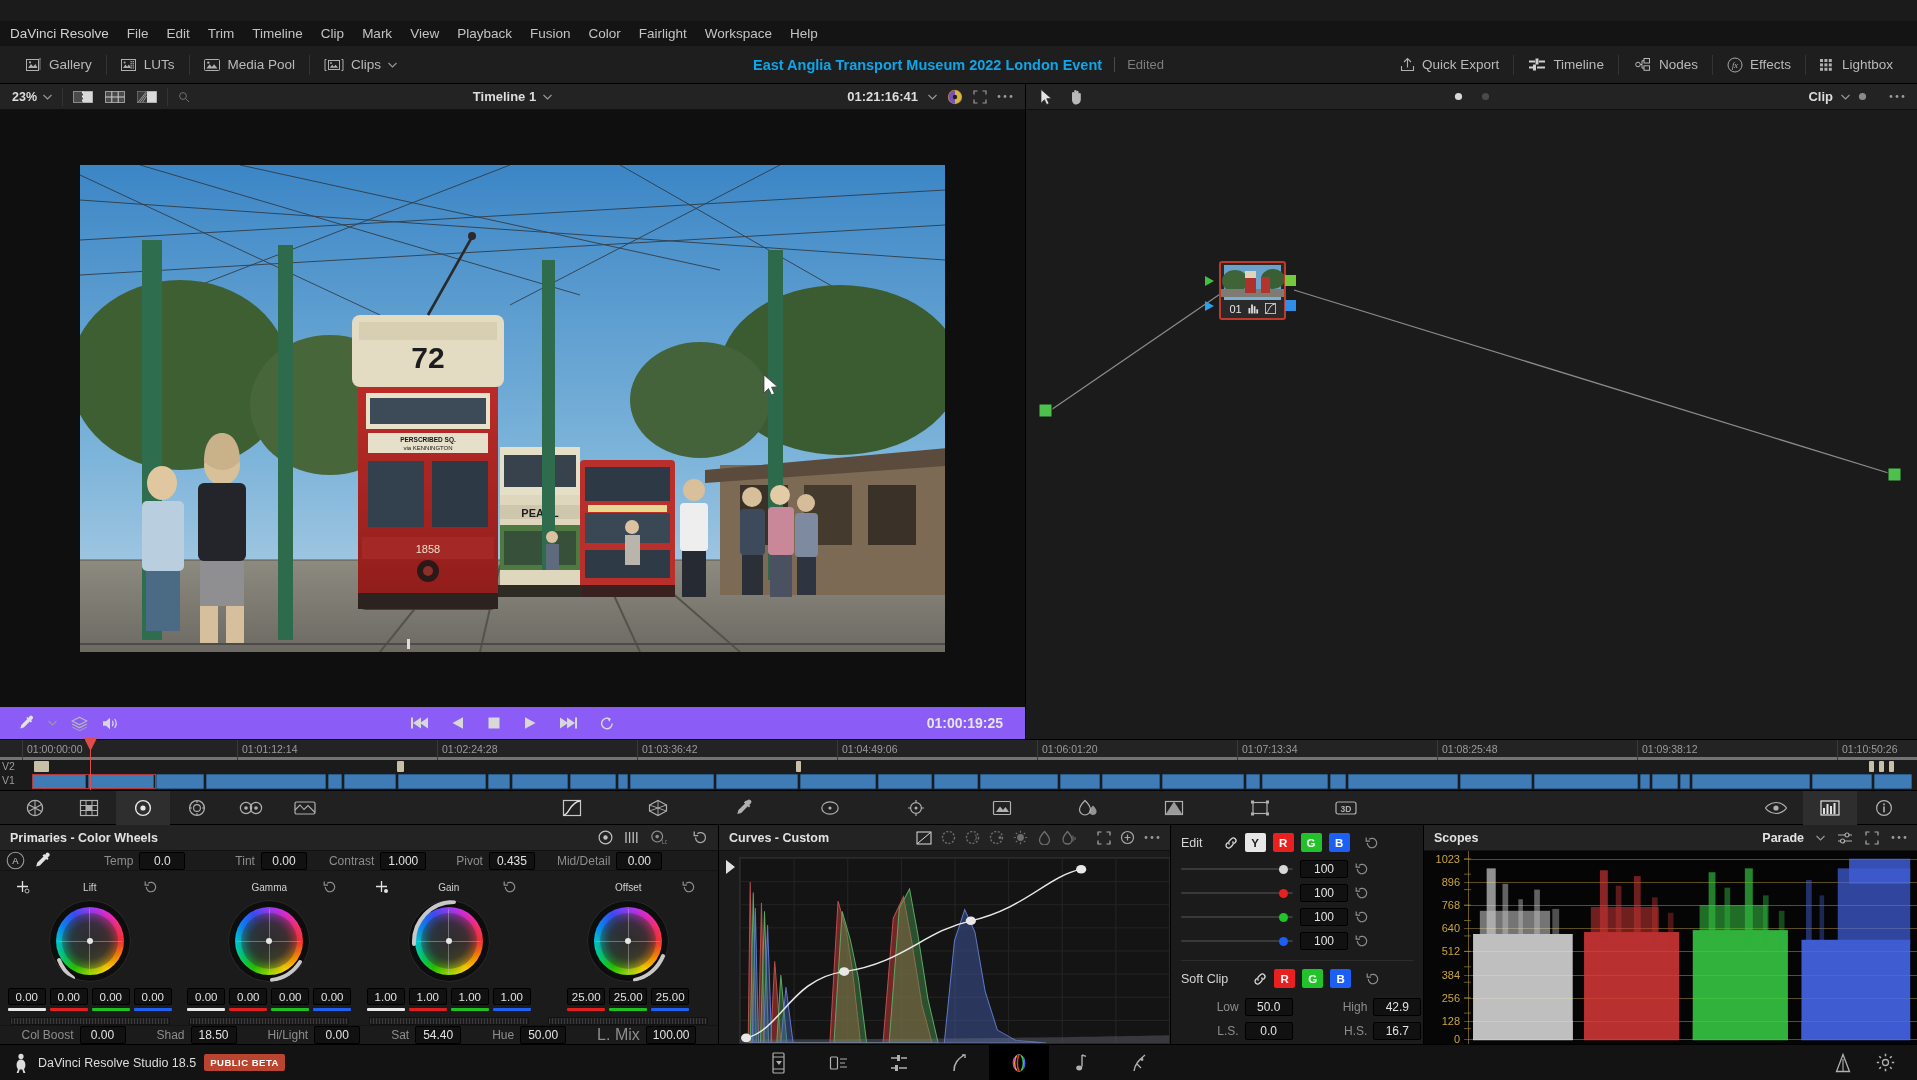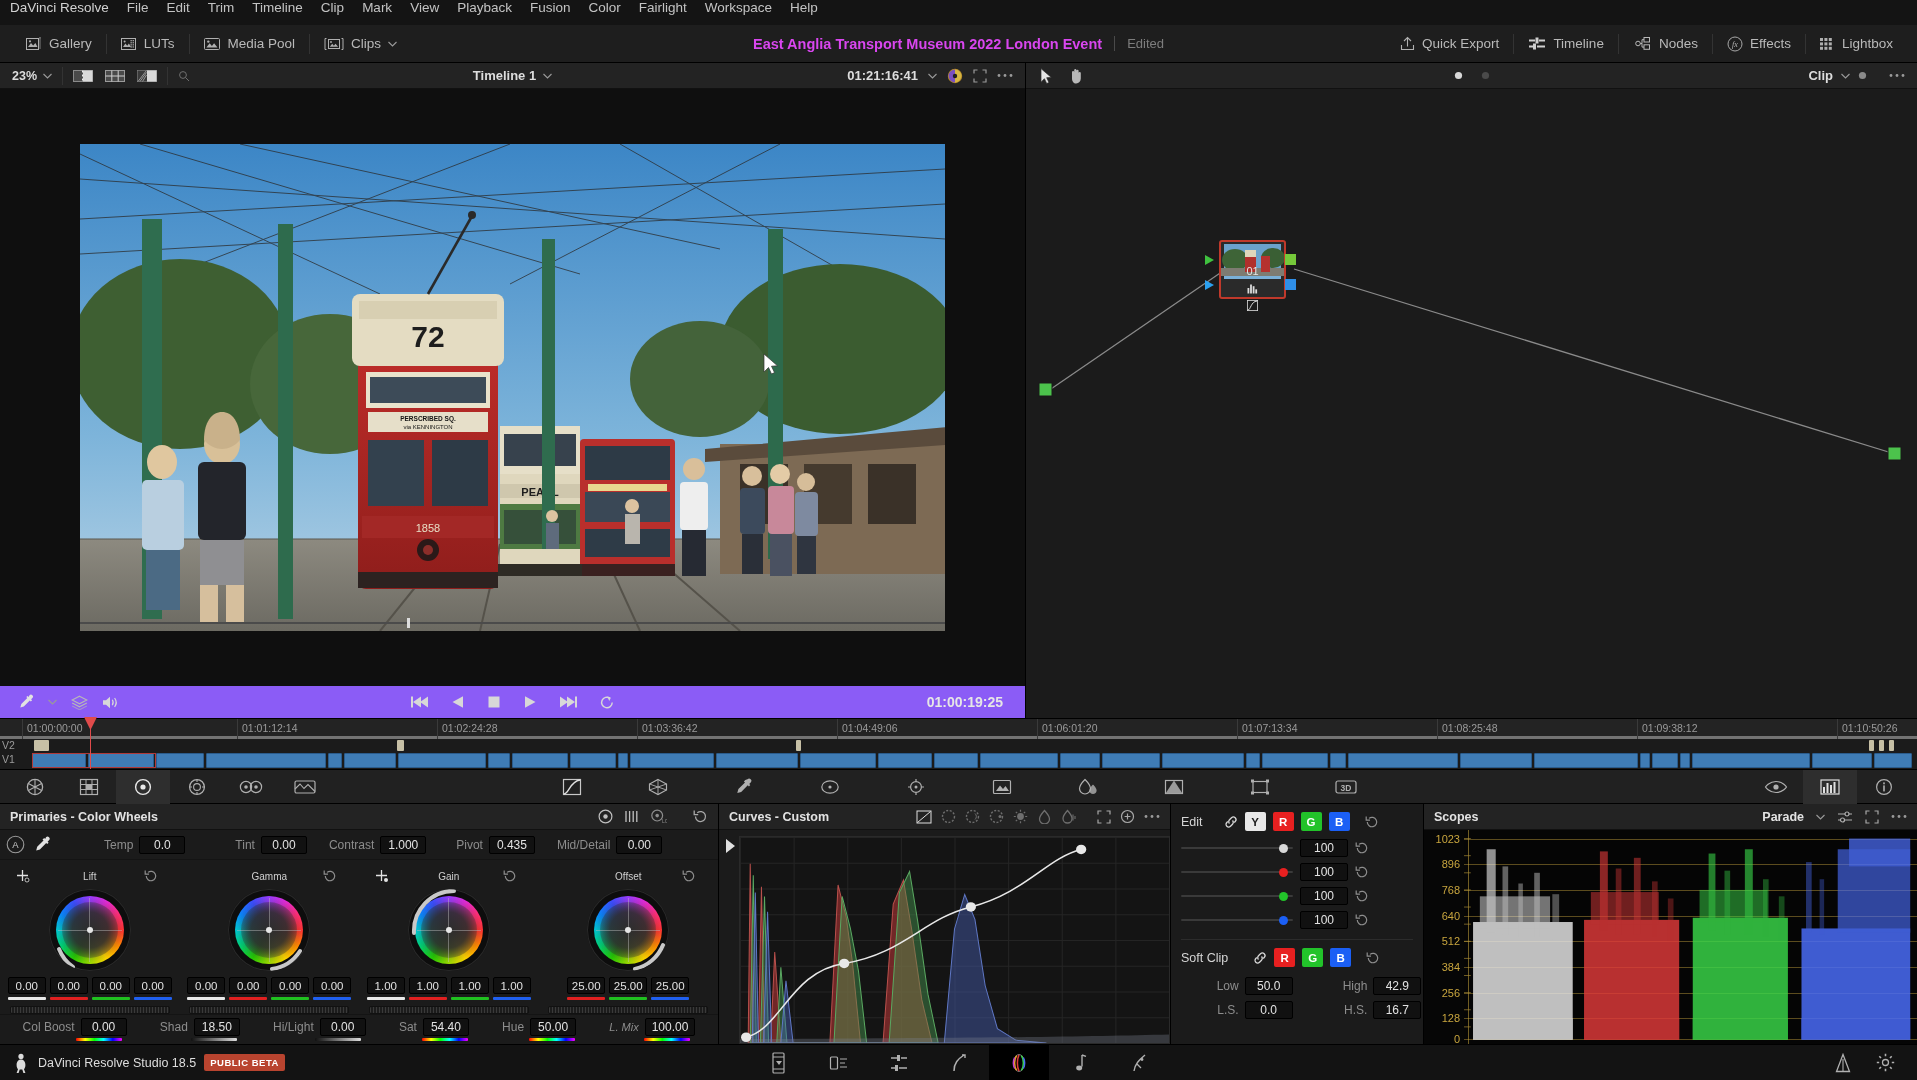--- a/index.html
+++ b/index.html
@@ -8,38 +8,38 @@
     background: #1b1b1b;
     font-family: "Liberation Sans", sans-serif;
     color: #c8c8c8;
     overflow: hidden;
     -webkit-font-smoothing: antialiased;
   }
   .app { width: 1917px; height: 1080px; display: flex; flex-direction: column; background:#1b1b1b; }
 
   
   .menubar {
-    height: 25px; background: #141414; display: flex; 
-    padding-left: 10px; font-size: 13.5px; color: #c3c3c3; flex: 0 0 25px;
+    height: 25px; background: #141414; display: flex; align-items: center;
+    padding-left: 10px; font-size: 13.5px; color: #c3c3c3; flex: 0 0 25px; margin-top: 21px;
   }
   .menubar .brand { font-weight: 400; margin-right: 14px; color: #d2d2d2;}
   .menubar .mi { margin-right: 18px; cursor: default; }
 
   
   .toptoolbar {
     height: 38px; background: #1e1e1e; display: flex; align-items: center;
     border-bottom: 1px solid #000; flex: 0 0 38px; position: relative;
   }
   .tt-left { display:flex; align-items:center; padding-left:12px; }
   .tt-btn { display: flex; align-items: center; gap: 7px; padding: 0 14px; height: 30px;
             font-size: 13.5px; color: #b9b9b9; cursor: default; }
   .tt-sep { width: 1px; height: 20px; background: #333; }
   .tt-center { position: absolute; left: 0; right: 0; display: flex; justify-content: center;
                align-items: center; gap: 12px; pointer-events: none; }
-  .proj-title { font-size: 14.5px; color: #d946ef; font-weight: bold; }
+  .proj-title { font-size: 14.5px; color: #0ea5e9; font-weight: bold; }
   .vsep { width:1px; height:15px; background:#4a4a4a; }
   .edited { font-size: 13px; color: #7d7d7d; }
   .tt-right { margin-left: auto; display: flex; align-items: center; padding-right: 10px; }
   .icon-svg { display:block; }
 
   
   .midrow { display: flex; flex: 0 0 655px; height: 655px; }
   .viewer-col { width: 1026px; display: flex; flex-direction: column; background:#1b1b1b;
                 border-right: 1px solid #000; }
   .node-col { flex: 1; display: flex; flex-direction: column; background:#1b1b1b; }
@@ -746,21 +746,21 @@
             <svg width="63" height="55" viewBox="0 0 63 55" style="position:absolute;left:0;top:0;">
               <rect x="3" y="2" width="57" height="32" fill="#6ba2cc"></rect>
               <ellipse cx="14" cy="18" rx="13" ry="11" fill="#3e6437"></ellipse>
               <ellipse cx="52" cy="16" rx="12" ry="10" fill="#3a5f34"></ellipse>
               <rect x="0" y="26" width="63" height="8" fill="#7e7c72"></rect>
               <rect x="24" y="8" width="11" height="22" fill="#b0302c"></rect>
               <rect x="24" y="8" width="11" height="7" fill="#ded6bb"></rect>
               <rect x="40" y="14" width="9" height="16" fill="#b5322e"></rect>
               <rect x="3" y="34" width="57" height="3" fill="#7ab0d8"></rect>
             </svg>
-            <div style="position:absolute;left:0;right:0;bottom:0;height:19px;display:flex;align-items:center;justify-content:center;gap:6px;flex-direction:column;">
+            <div style="position:absolute;left:0;right:0;bottom:0;height:19px;display:flex;align-items:center;justify-content:center;gap:6px;">
               <span style="font-size:11px;color:#e6e6e6;">01</span>
               <span>
                 <svg class="icon-svg" width="11" height="11" viewBox="0 0 11 11">
                     <g fill="#dcdcdc">
                       <rect x="0.5" y="5" width="1.8" height="5.5"></rect>
                       <rect x="3.1" y="1.5" width="1.8" height="9"></rect>
                       <rect x="5.7" y="3.2" width="1.8" height="7.3"></rect>
                       <rect x="8.3" y="6.3" width="1.8" height="4.2"></rect>
                     </g>
                   </svg>
@@ -1264,21 +1264,21 @@
         </div>
         <div class="pb-ctl">
           <div class="pb-line">
             <span style="font-size:12px;color:#8d8d8d;">Hue</span>
             <span class="numbox">50.00</span>
           </div>
           <div class="pb-bar rainbowbar" style="margin-left:26px;"></div>
         </div>
         <div class="pb-ctl">
           <div class="pb-line">
-            <span style="font-size:11px;color:#8d8d8d;font-style:italic;">L. Mix</span>
+            <span style="font-size:16px;color:#8d8d8d;">L. Mix</span>
             <span class="numbox">100.00</span>
           </div>
           <div class="pb-bar rainbowbar" style="margin-left:30px;"></div>
         </div>
       </div>
     </div>
 
     <div class="panel curves">
       <div class="panel-head">
         <span class="panel-title">Curves - Custom</span>

